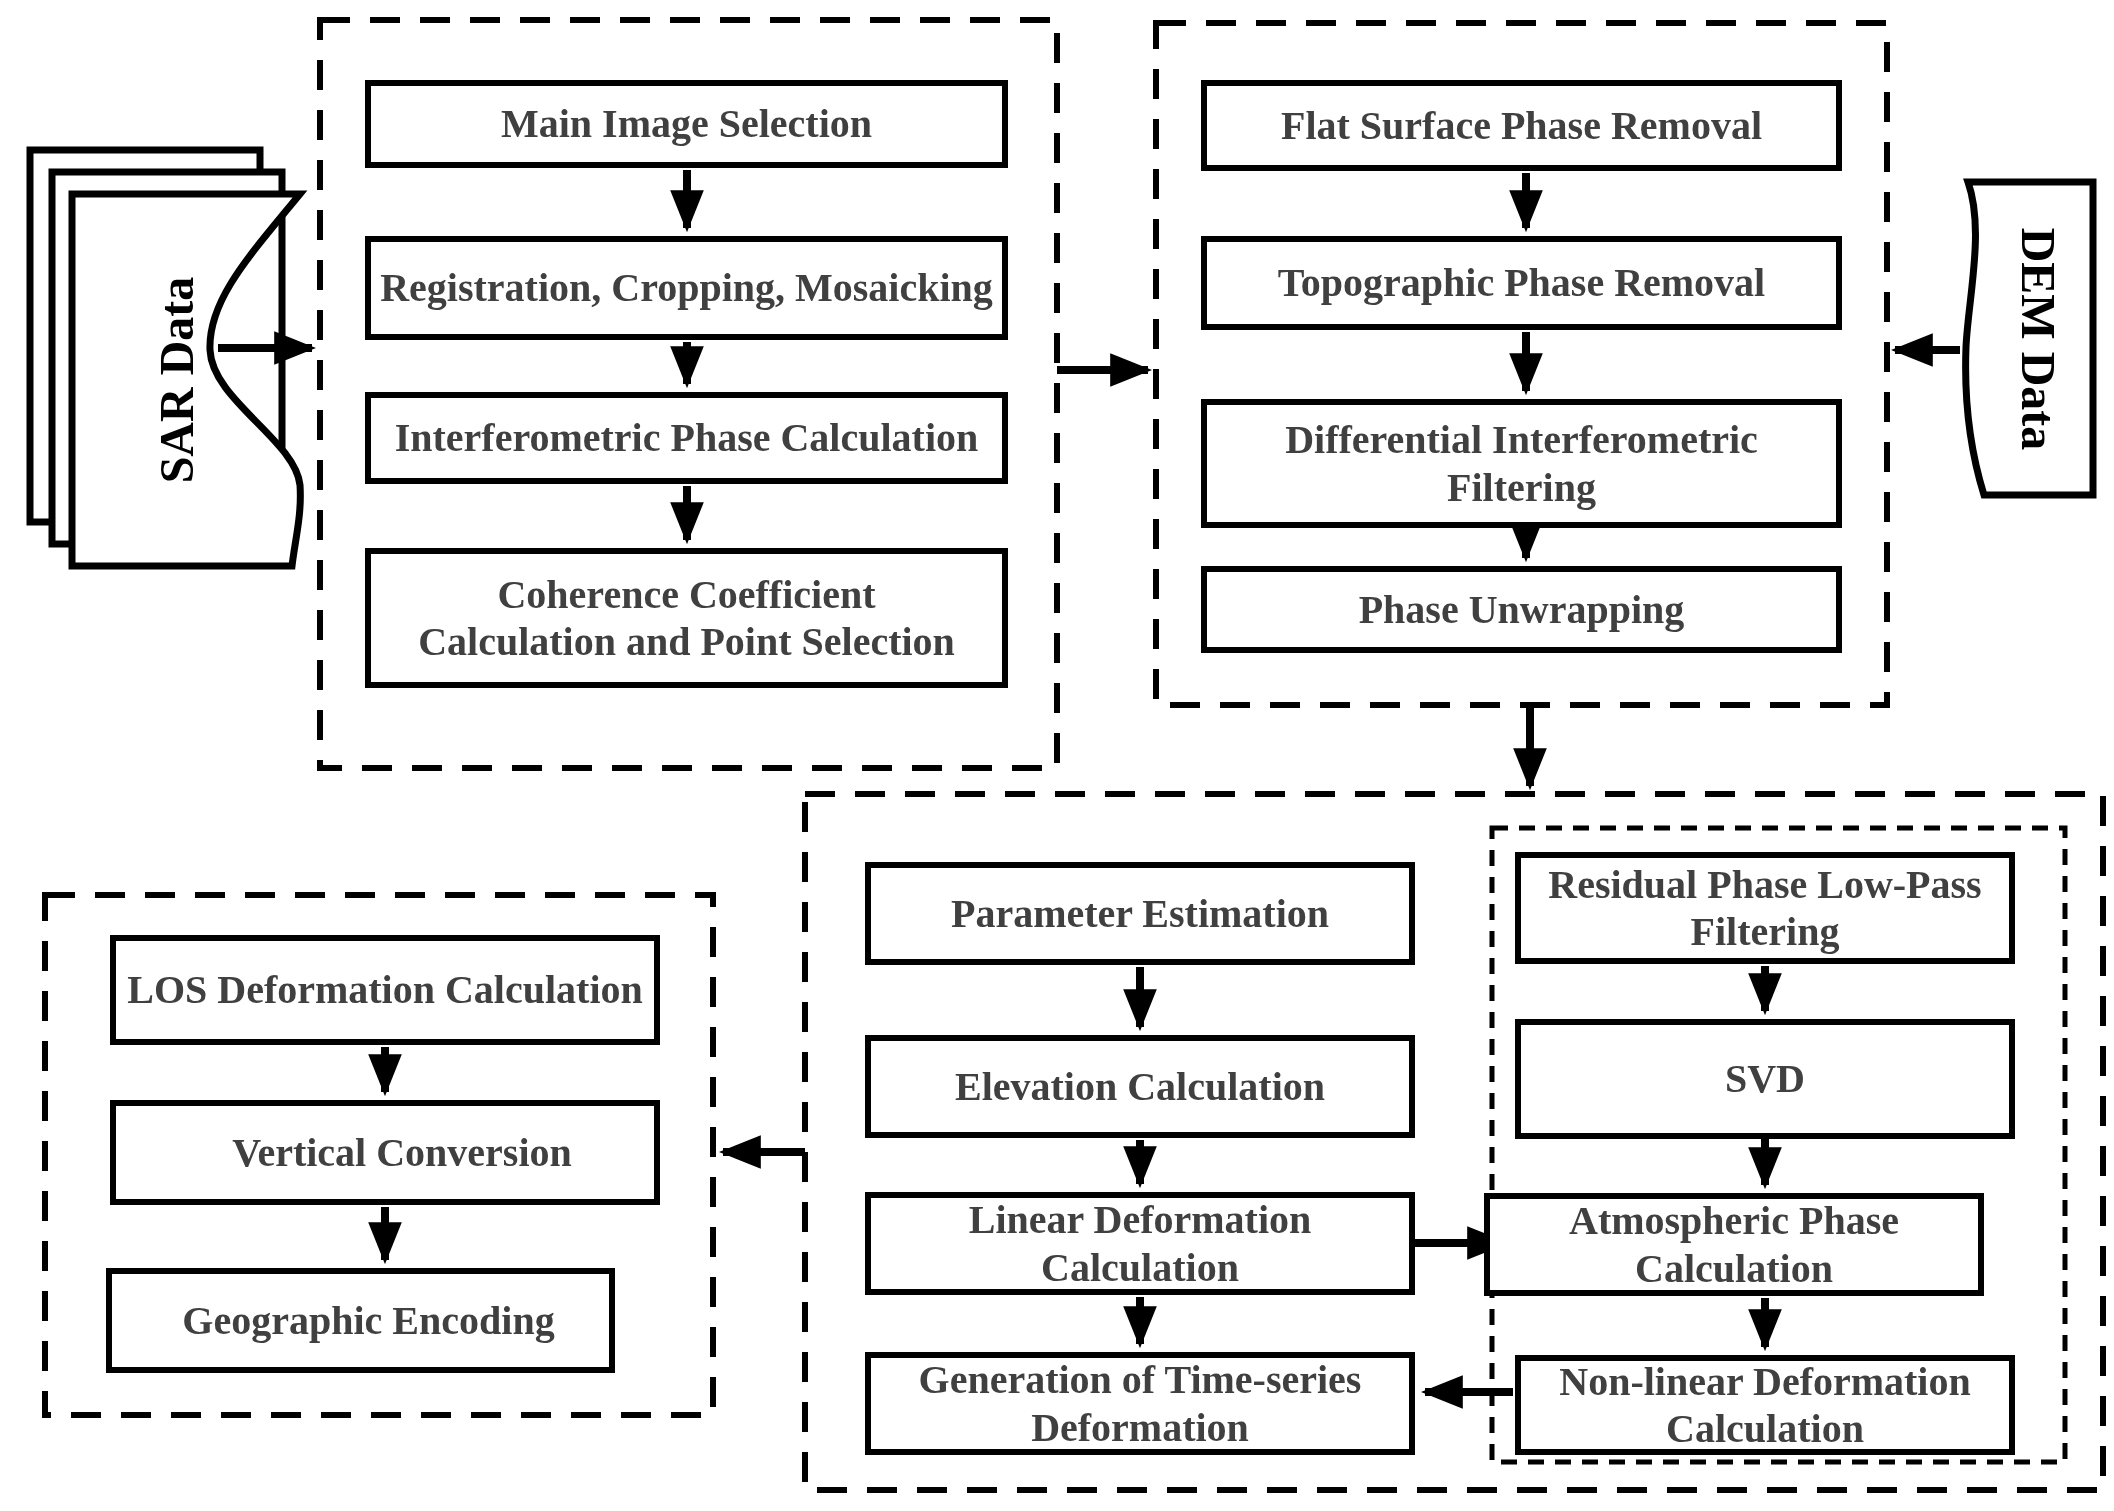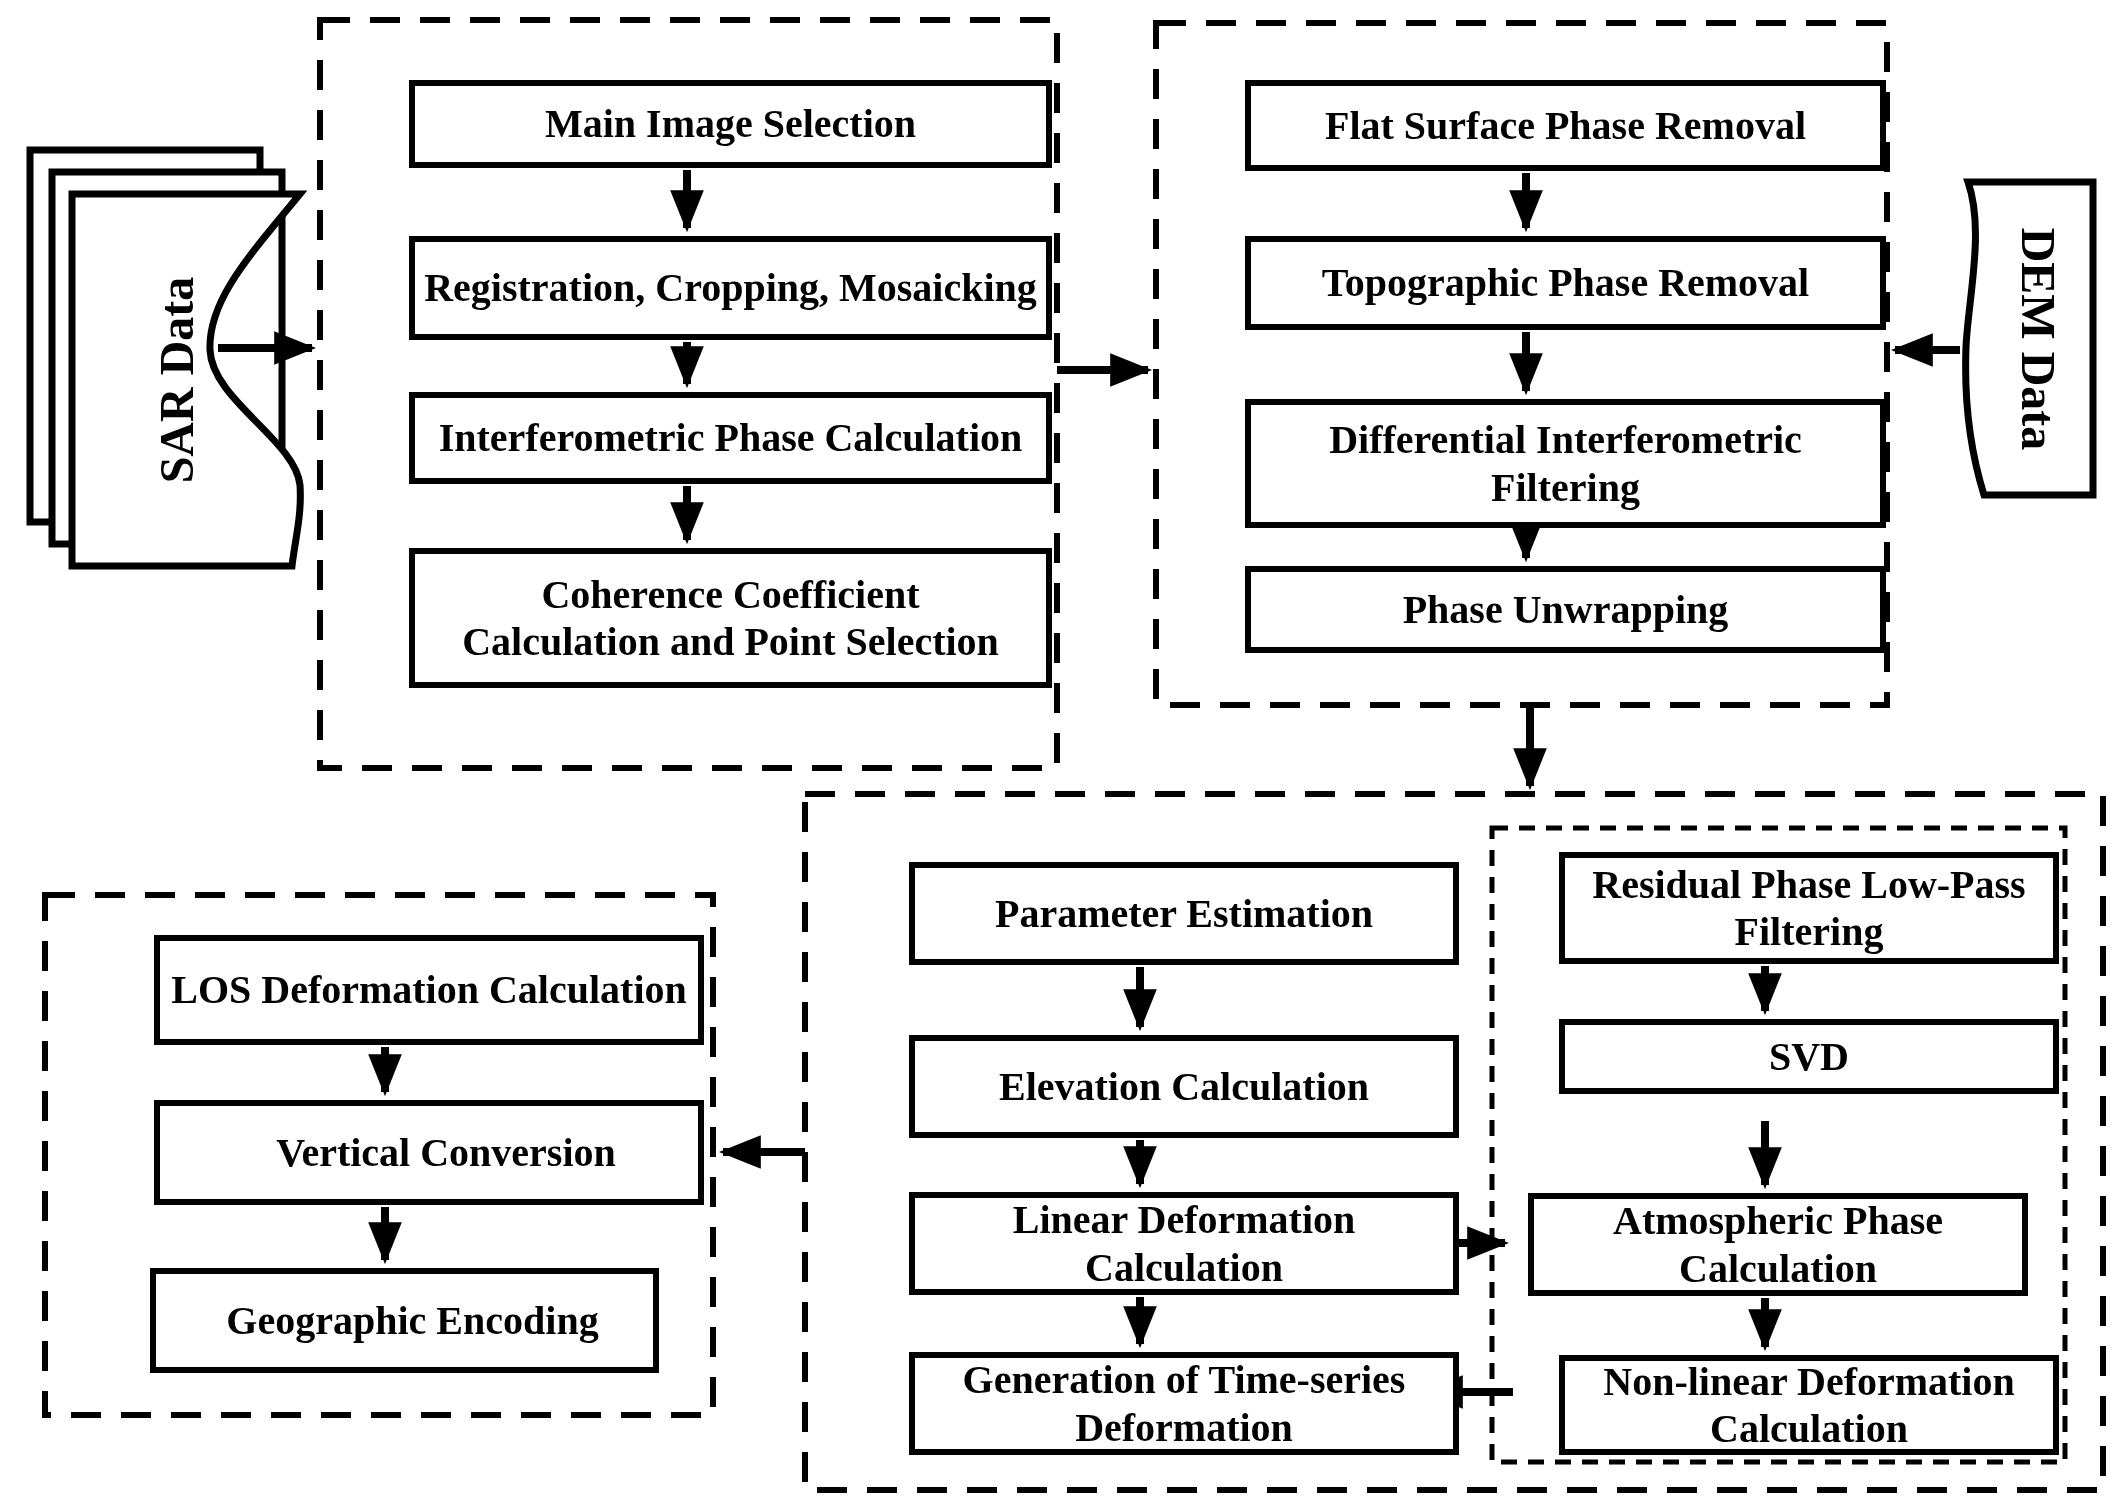--- a/index.html
+++ b/index.html
@@ -14,23 +14,22 @@
   .node{
     position:absolute;
     box-sizing:border-box;
     border:6px solid #000000;
     background:#ffffff;
     display:flex;align-items:center;justify-content:center;
     text-align:center;
     font-weight:700;
     font-size:40px;
     line-height:1.18;
-    color:#000000;
+    color:#404040;
     padding:4px 8px;
-    margin-left:44px;
   }
   .node.tight{padding:4px 42px;}
   .vlabel{
     position:absolute;
     font-weight:700;
     font-size:48px;
     color:#000000;
     white-space:nowrap;
     transform:translate(-50%,-50%) rotate(-90deg);
   }
@@ -106,21 +105,21 @@
   <div class="node" style="left:1201px;top:236px;width:641px;height:94px;">Topographic Phase Removal</div>
   <div class="node" style="left:1201px;top:399px;width:641px;height:129px;">Differential Interferometric Filtering</div>
   <div class="node" style="left:1201px;top:566px;width:641px;height:87px;">Phase Unwrapping</div>
 
   <div class="node" style="left:865px;top:862px;width:550px;height:103px;">Parameter Estimation</div>
   <div class="node" style="left:865px;top:1035px;width:550px;height:103px;">Elevation Calculation</div>
   <div class="node" style="left:865px;top:1192px;width:550px;height:103px;">Linear Deformation Calculation</div>
   <div class="node" style="left:865px;top:1352px;width:550px;height:103px;">Generation of Time-series Deformation</div>
 
   <div class="node" style="left:1515px;top:852px;width:500px;height:112px;">Residual Phase Low-Pass Filtering</div>
-  <div class="node" style="left:1515px;top:1019px;width:500px;height:75px;">SVD</div>
+  <div class="node" style="left:1515px;top:1019px;width:500px;height:120px;">SVD</div>
   <div class="node" style="left:1484px;top:1193px;width:500px;height:103px;">Atmospheric Phase Calculation</div>
   <div class="node" style="left:1515px;top:1355px;width:500px;height:100px;">Non-linear Deformation Calculation</div>
 
   <div class="node" style="left:110px;top:935px;width:550px;height:110px;">LOS Deformation Calculation</div>
   <div class="node" style="left:110px;top:1100px;width:550px;height:105px;padding-left:42px;">Vertical Conversion</div>
   <div class="node" style="left:106px;top:1268px;width:509px;height:105px;padding-left:24px;">Geographic Encoding</div>
 
 </div>
 
 </body></html>

